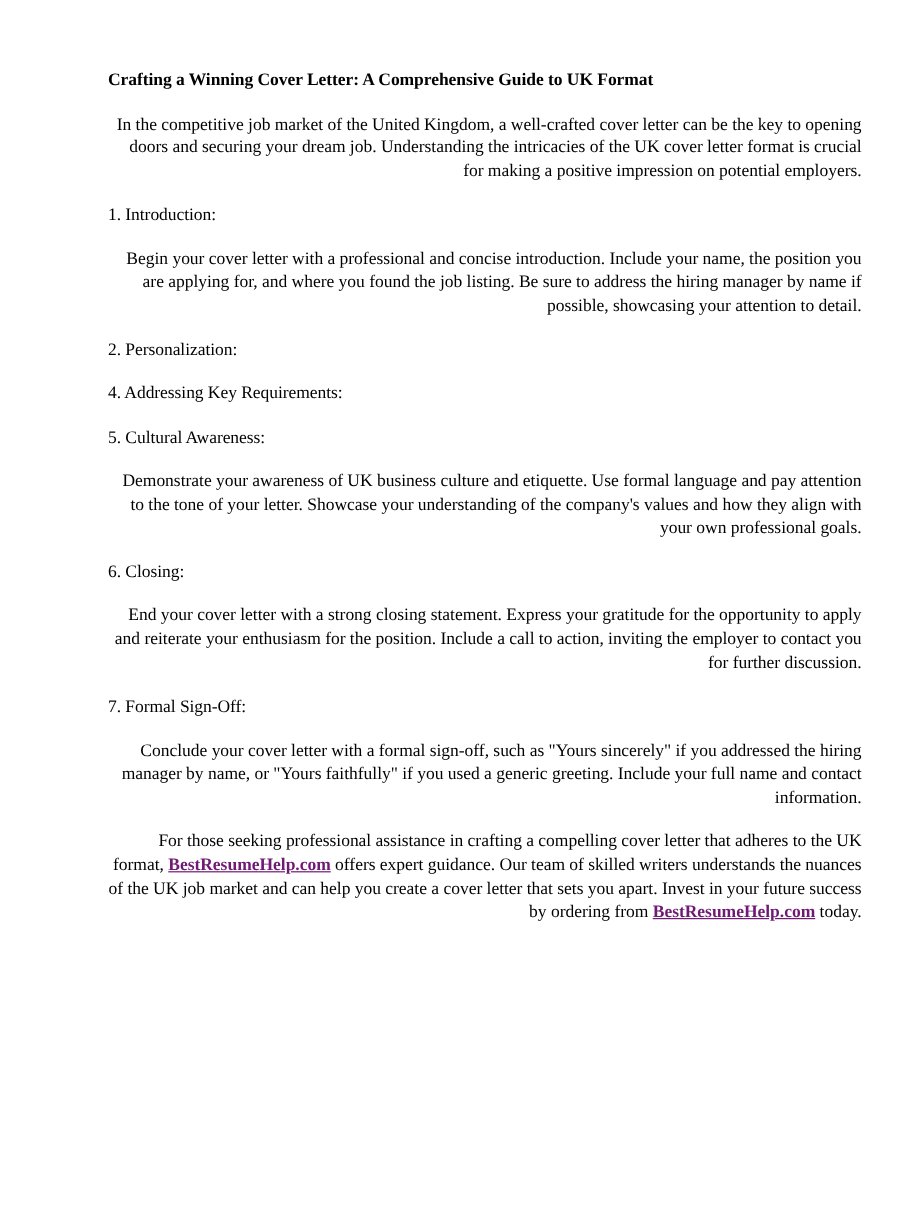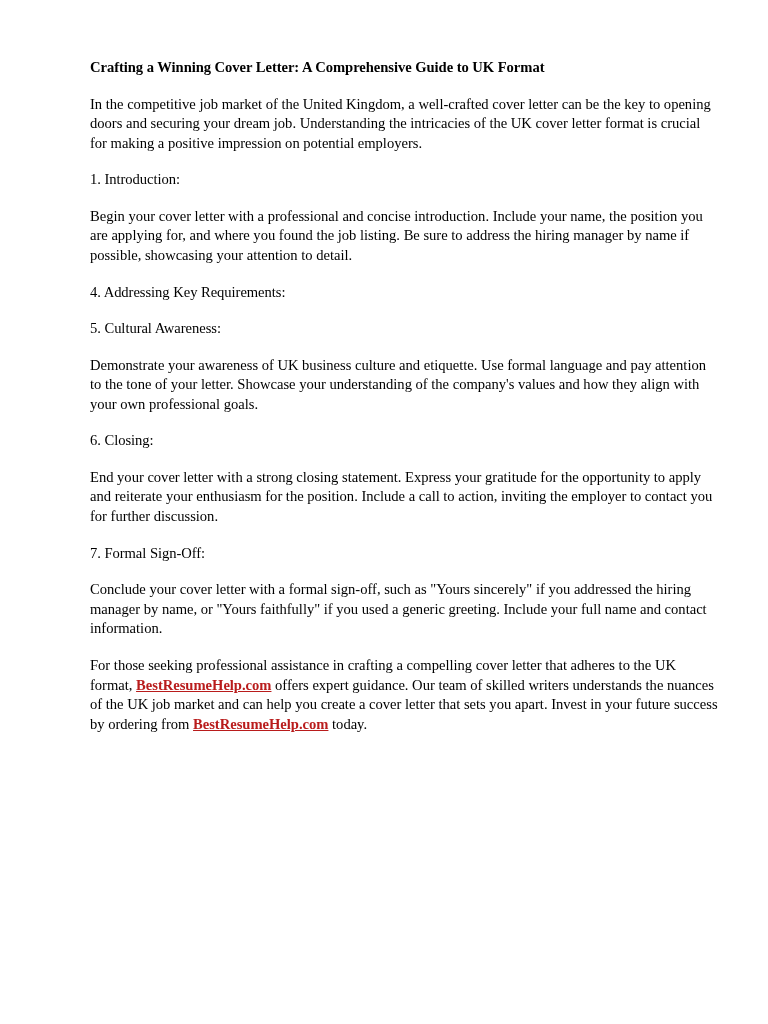--- a/index.html
+++ b/index.html
@@ -37,46 +37,47 @@
     font-size: 14.6px;
     font-weight: normal;
     line-height: 19.5px;
     margin: 0 0 17px 0;
     letter-spacing: -0.05px;
   }
   .para {
     font-size: 14.6px;
     line-height: 19.6px;
     margin: 0 0 17px 0;
-    text-align: left;
+    text-align: right;
     letter-spacing: -0.02px;
   }
   .para:last-child {
     margin-bottom: 0;
   }
   .doc-link {
-    color: #b91c1c;
+    color: #701a75;
     font-weight: bold;
     text-decoration: underline;
     cursor: pointer;
   }
 </style>
 </head>
 <body>
 
 <div class="page">
   <div class="doc-body">
 
     <h1 class="doc-title">Crafting a Winning Cover Letter: A Comprehensive Guide to UK Format</h1>
 
     <p class="para">In the competitive job market of the United Kingdom, a well-crafted cover letter can be the key to opening doors and securing your dream job. Understanding the intricacies of the UK cover letter format is crucial for making a positive impression on potential employers.</p>
 
     <h2 class="section-heading">1. Introduction:</h2>
     <p class="para">Begin your cover letter with a professional and concise introduction. Include your name, the position you are applying for, and where you found the job listing. Be sure to address the hiring manager by name if possible, showcasing your attention to detail.</p>
 
+    <h2 class="section-heading">2. Personalization:</h2>
 
 
     <h2 class="section-heading">4. Addressing Key Requirements:</h2>
 
     <h2 class="section-heading">5. Cultural Awareness:</h2>
     <p class="para">Demonstrate your awareness of UK business culture and etiquette. Use formal language and pay attention to the tone of your letter. Showcase your understanding of the company's values and how they align with your own professional goals.</p>
 
     <h2 class="section-heading">6. Closing:</h2>
     <p class="para">End your cover letter with a strong closing statement. Express your gratitude for the opportunity to apply and reiterate your enthusiasm for the position. Include a call to action, inviting the employer to contact you for further discussion.</p>
 

